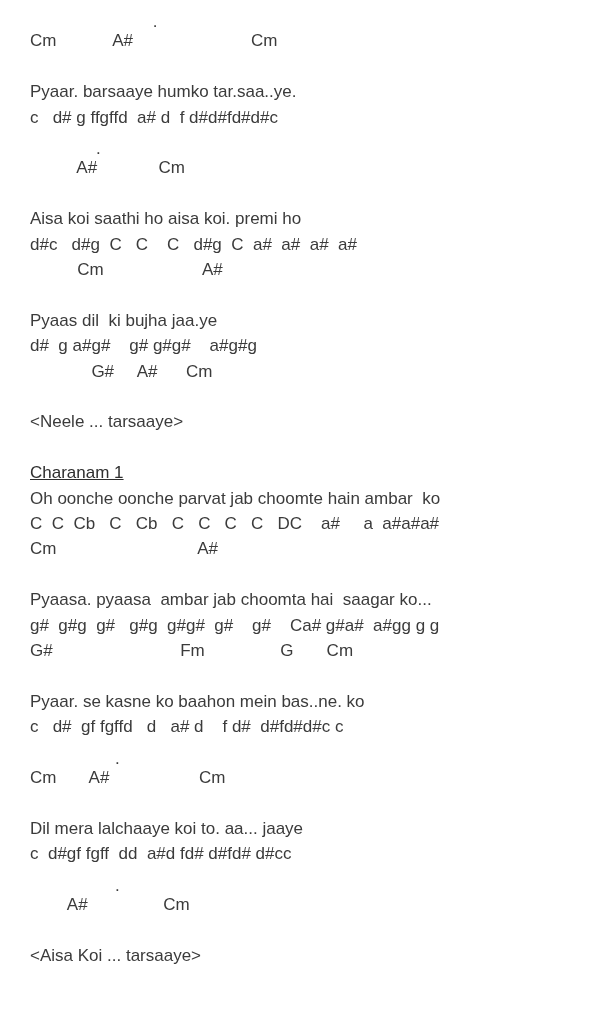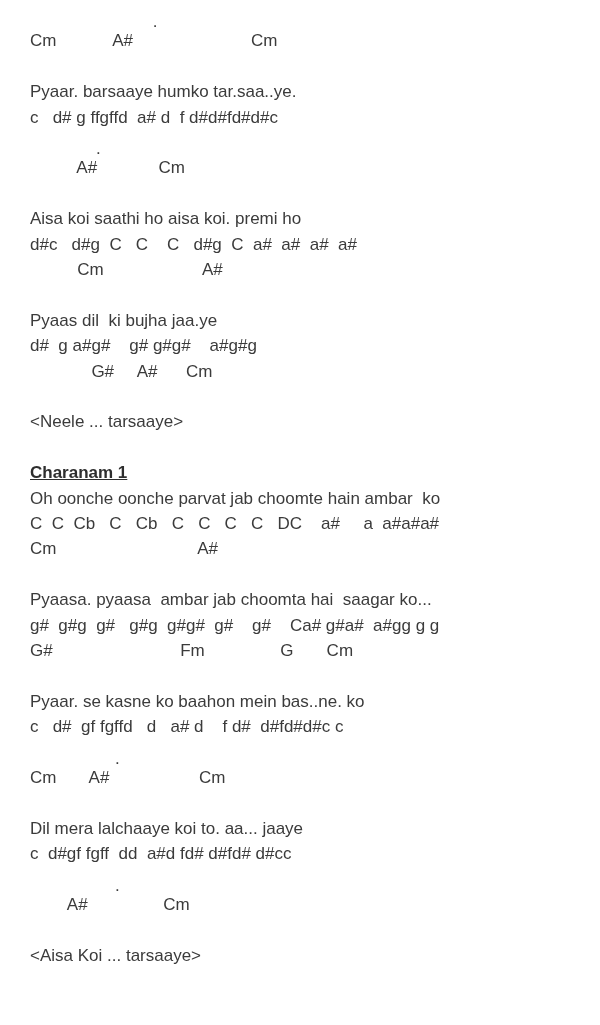--- a/index.html
+++ b/index.html
@@ -22,21 +22,21 @@
     line-height: 25.4px;
     color: #3b3b3b;
     white-space: pre;
     overflow: hidden;
   }
   .line {
     min-height: 25.4px;
     white-space: pre;
   }
   .heading {
-    font-weight: bold;
+    font-weight: normal;
     text-decoration: underline;
     color: #2e2e2e;
   }
   .mark {
     position: relative;
     top: 6px;
   }
 </style>
 </head>
 <body>

